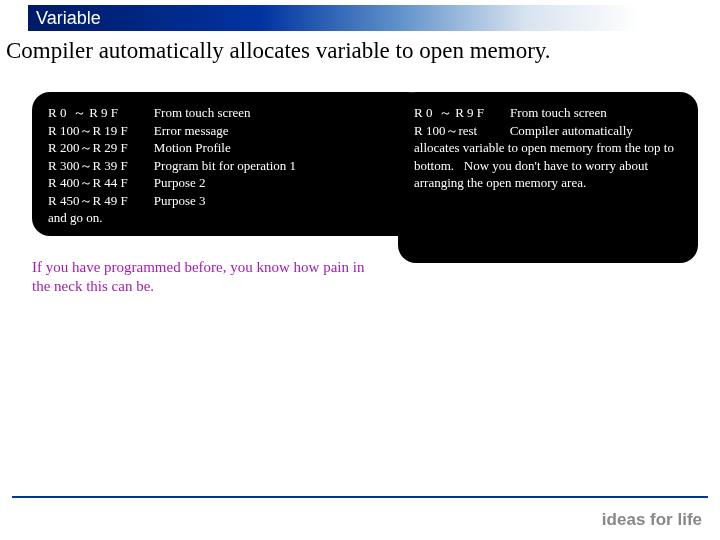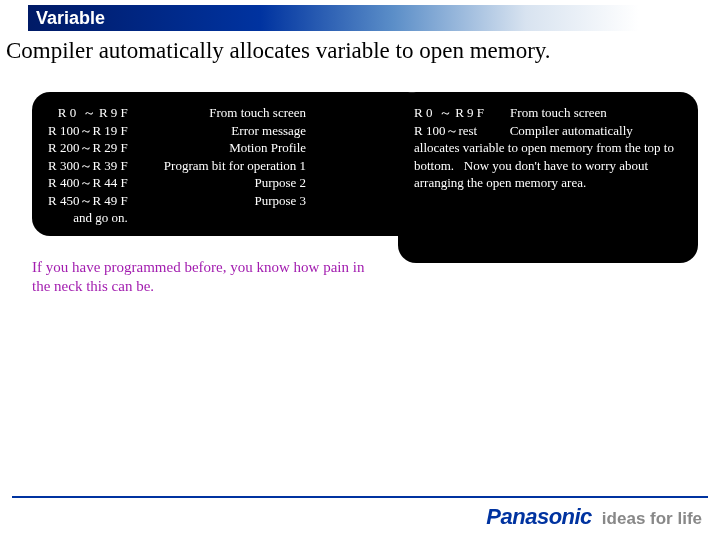--- a/index.html
+++ b/index.html
@@ -17,21 +17,21 @@
     left: 28px;
     right: 28px;
     height: 26px;
     background: linear-gradient(to right, #001a66 0%, #0033a0 35%, #5b8ec8 55%, #d8e3f0 75%, #ffffff 92%);
     display: flex;
     align-items: center;
   }
   .title-bar span {
     color: #fff;
     font-family: Arial, Helvetica, sans-serif;
-    font-weight: bold;
+    font-weight: normal;
     font-size: 18px;
     padding-left: 8px;
   }
   .subtitle {
     position: absolute;
     top: 38px;
     left: 6px;
     right: 6px;
     font-size: 23px;
     color: #000;
@@ -46,22 +46,21 @@
     font-size: 13px;
     line-height: 1.35;
     padding: 12px 16px 14px 16px;
   }
   .panel-left {
     top: 92px;
     left: 32px;
     width: 394px;
     height: 144px;
     display: flex;
-    gap: 36px;
-    text-align: right;
+    gap: 26px;
   }
   .panel-left .col1 { white-space: pre; }
   .panel-left .col2 { white-space: pre; }
   .panel-right {
     top: 92px;
     left: 398px;
     width: 300px;
     height: 171px;
   }
   .panel-right .row1 { white-space: pre; }
@@ -135,15 +134,14 @@
   <div class="row1"><span>R 0  ～ R 9 F</span>        <span>From touch screen</span></div>
   <div class="row1"><span>R 100～rest</span>          <span>Compiler automatically</span></div>
   <div class="row2">allocates variable to open memory from the top to bottom.   Now you don't have to worry about arranging the open memory area.</div>
 </div>
 
 <div class="bottom-text">If you have programmed before, you know how pain in the neck this can be.</div>
 
 <div class="footer-line"></div>
 
 <div class="footer-logo">
-  <span class="logo-brand">Panasonic</span>
   <span class="logo-tagline">ideas for life</span>
 </div>
 
 </body></html>

